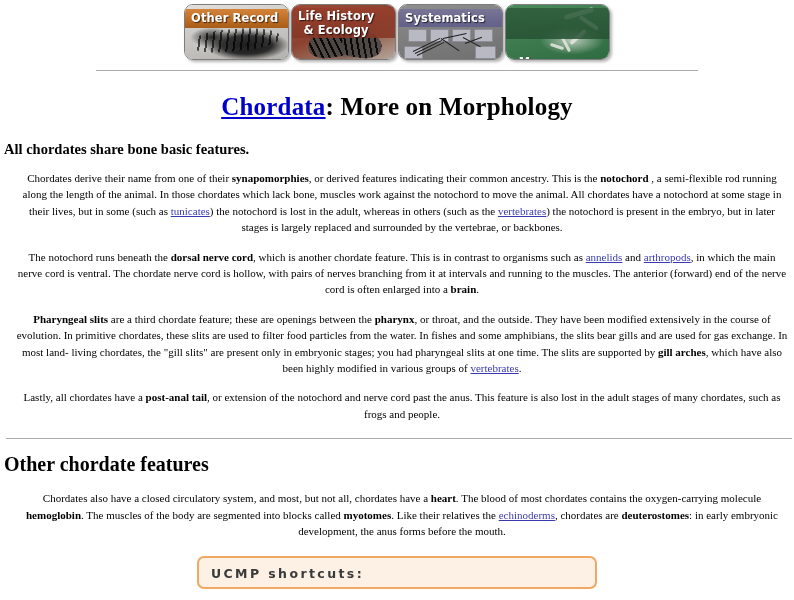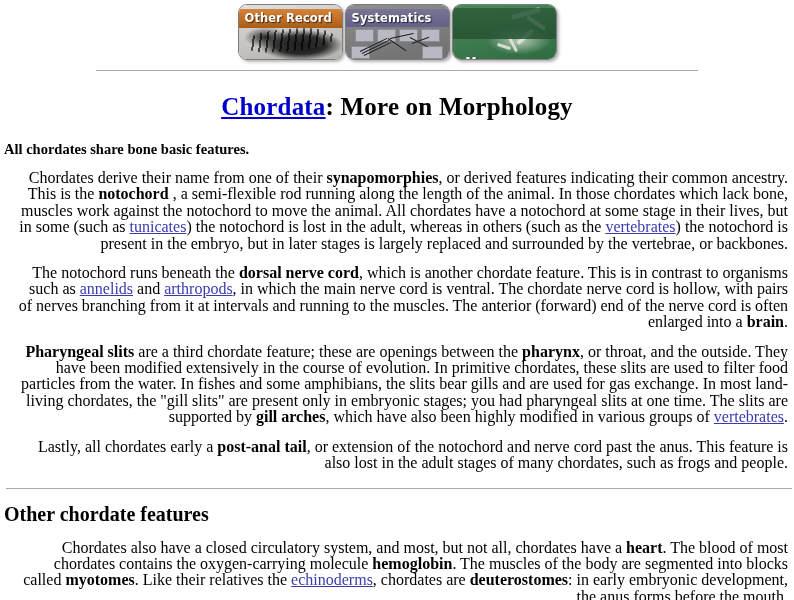--- a/index.html
+++ b/index.html
@@ -198,24 +198,24 @@
     margin: 0 0 12px 0;
     font-family: "Liberation Serif", "DejaVu Serif", serif;
   }
   h2.section-head {
     font-size: 20px;
     font-weight: bold;
     margin: 0 0 14px 0;
     font-family: "Liberation Serif", "DejaVu Serif", serif;
   }
   p.body-par {
-    font-size: 16px;
+    font-size: 11px;
     line-height: 16.4px;
     margin: 0 0 13px 12px;
-    text-align: right;
+    text-align: center;
   }
   p.body-par b { font-weight: bold; }
   a.inline-link {
     color: #3a3ab0;
     text-decoration: underline;
   }
 
   
   .ucmp-wrap {
     margin-top: 16px;
@@ -245,20 +245,31 @@
 <div class="navbar">
 
   <a class="navbtn nav-fossil">
     <span class="photo">
       <span class="ribs"></span>
     </span>
     <span class="band"></span>
     <span class="caption">Other Record</span>
   </a>
 
+  <a class="navbtn nav-life">
+    <span class="photo">
+      <span class="wing-l"></span>
+      <span class="wing-r"></span>
+    </span>
+    <span class="band"></span>
+    <span class="caption">
+      <span>Life History</span><br>
+      <span>&amp; Ecology</span>
+    </span>
+  </a>
 
   <a class="navbtn nav-sys">
     <span class="photo">
       <span class="box" style="left:9px;  top:24px; width:17px;"></span>
       <span class="box" style="left:31px; top:24px; width:17px;"></span>
       <span class="box" style="left:53px; top:24px; width:17px;"></span>
       <span class="box" style="left:75px; top:24px; width:17px;"></span>
       <span class="box" style="left:5px;  top:41px; width:17px;"></span>
       <span class="box" style="left:76px; top:41px; width:19px;"></span>
       <span class="lines">
@@ -299,21 +310,21 @@
 <div class="content">
 
   <h2 class="sub-head">All chordates share bone basic features.</h2>
 
   <p class="body-par"><span>Chordates derive their name from one of their </span><b>synapomorphies</b><span>, or derived features indicating their common ancestry. This is the </span><b>notochord</b><span> , a semi-flexible rod running along the length of the animal. In those chordates which lack bone, muscles work against the notochord to move the animal. All chordates have a notochord at some stage in their lives, but in some (such as </span><a class="inline-link">tunicates</a><span>) the notochord is lost in the adult, whereas in others (such as the </span><a class="inline-link">vertebrates</a><span>) the notochord is present in the embryo, but in later stages is largely replaced and surrounded by the vertebrae, or backbones.</span></p>
 
   <p class="body-par"><span>The notochord runs beneath the </span><b>dorsal nerve cord</b><span>, which is another chordate feature. This is in contrast to organisms such as </span><a class="inline-link">annelids</a><span> and </span><a class="inline-link">arthropods</a><span>, in which the main nerve cord is ventral. The chordate nerve cord is hollow, with pairs of nerves branching from it at intervals and running to the muscles. The anterior (forward) end of the nerve cord is often enlarged into a </span><b>brain</b><span>.</span></p>
 
   <p class="body-par"><b>Pharyngeal slits</b><span> are a third chordate feature; these are openings between the </span><b>pharynx</b><span>, or throat, and the outside. They have been modified extensively in the course of evolution. In primitive chordates, these slits are used to filter food particles from the water. In fishes and some amphibians, the slits bear gills and are used for gas exchange. In most land- living chordates, the "gill slits" are present only in embryonic stages; you had pharyngeal slits at one time. The slits are supported by </span><b>gill arches</b><span>, which have also been highly modified in various groups of </span><a class="inline-link">vertebrates</a><span>.</span></p>
 
-  <p class="body-par"><span>Lastly, all chordates early a </span><b>post-anal tail</b><span>, or extension of the notochord and nerve cord past the anus. This feature is also lost in the adult stages of many chordates, such as frogs and people.</span></p>
+  <p class="body-par"><span>Lastly, all chordates have a </span><b>post-anal tail</b><span>, or extension of the notochord and nerve cord past the anus. This feature is also lost in the adult stages of many chordates, such as frogs and people.</span></p>
 
   <hr class="sec-rule">
 
   <h2 class="section-head">Other chordate features</h2>
 
   <p class="body-par"><span>Chordates also have a closed circulatory system, and most, but not all, chordates have a </span><b>heart</b><span>. The blood of most chordates contains the oxygen-carrying molecule </span><b>hemoglobin</b><span>. The muscles of the body are segmented into blocks called </span><b>myotomes</b><span>. Like their relatives the </span><a class="inline-link">echinoderms</a><span>, chordates are </span><b>deuterostomes</b><span>: in early embryonic development, the anus forms before the mouth.</span></p>
 
 </div>
 
 <div class="ucmp-wrap">

